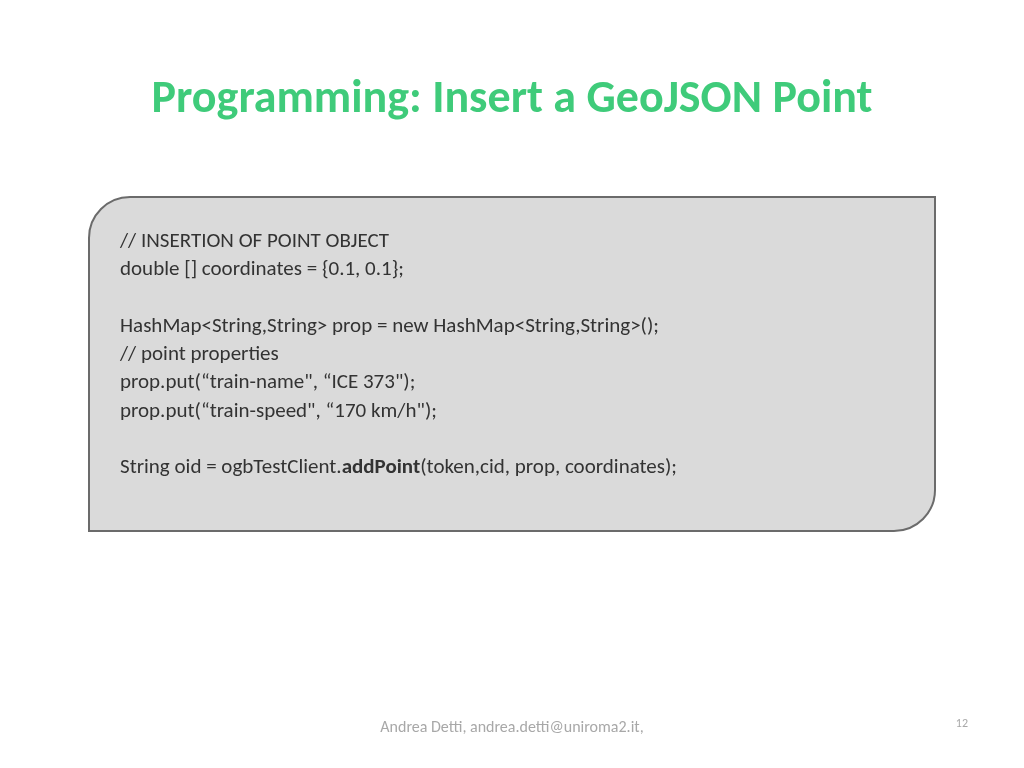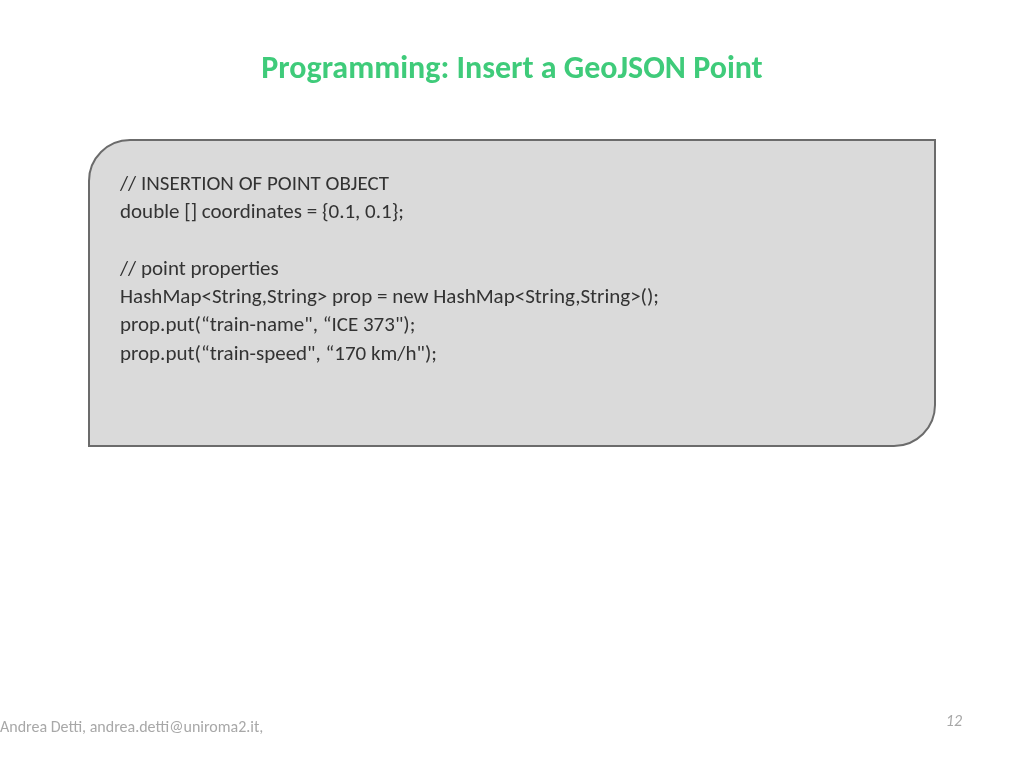--- a/index.html
+++ b/index.html
@@ -9,77 +9,79 @@
     }
     body {
       width: 1024px;
       height: 768px;
       background: #ffffff;
       font-family: Calibri, Arial, sans-serif;
       position: relative;
     }
     .slide-title {
       color: #3fcb7a;
-      font-size: 32px;
+      font-size: 46px;
       font-weight: bold;
       text-align: center;
       padding-top: 48px;
       padding-bottom: 30px;
+      margin-top: 20px;
     }
     .code-box {
       background: #dadada;
       border: 2.5px solid #6b6b6b;
       border-top-left-radius: 42px;
       border-bottom-right-radius: 42px;
-      margin: 22px 88px 0 88px;
+      margin: 42px 88px 0 88px;
       padding: 28px 28px 50px 30px;
     }
     .code-line {
       color: #333333;
       font-size: 21px;
       line-height: 1.35;
       font-family: Calibri, Arial, sans-serif;
     }
     .code-blank {
       height: 28px;
     }
     .bold {
       font-weight: bold;
     }
     .footer {
       position: absolute;
       bottom: 30px;
       left: 0;
       width: 100%;
+      text-align: center;
       color: #a8a8a8;
       font-size: 16px;
       line-height: 1.3;
     }
     .page-number {
       position: absolute;
       bottom: 38px;
-      right: 62px;
+      right: 56px;
       color: #a8a8a8;
-      font-size: 16px;
-      font-style: italic;
+      font-size: 12px;
     }
   </style>
 </head>
 <body>
 
 <div class="slide-title">Programming: Insert a GeoJSON Point</div>
 
 <div class="code-box">
   <div class="code-line">// INSERTION OF POINT OBJECT</div>
   <div class="code-line">double [] coordinates =  {0.1, 0.1};</div>
   <div class="code-blank"></div>
+  <div class="code-line">HashMap&lt;String,String&gt; prop = new HashMap&lt;String,String&gt;();</div>
   <div class="code-line">// point properties</div>
-  <div class="code-line">HashMap&lt;String,String&gt; prop = new HashMap&lt;String,String&gt;();</div>
   <div class="code-line">prop.put(“train-name", “ICE 373");</div>
   <div class="code-line">prop.put(“train-speed", “170 km/h");</div>
   <div class="code-blank"></div>
+  <div class="code-line"><span>String oid = ogbTestClient.</span><span class="bold">addPoint</span><span>(token,cid, prop, coordinates);</span></div>
 </div>
 
 <div class="footer">
   <div>Andrea Detti, andrea.detti@uniroma2.it,</div>
 </div>
 
 <div class="page-number">12</div>
 
 </body></html>

